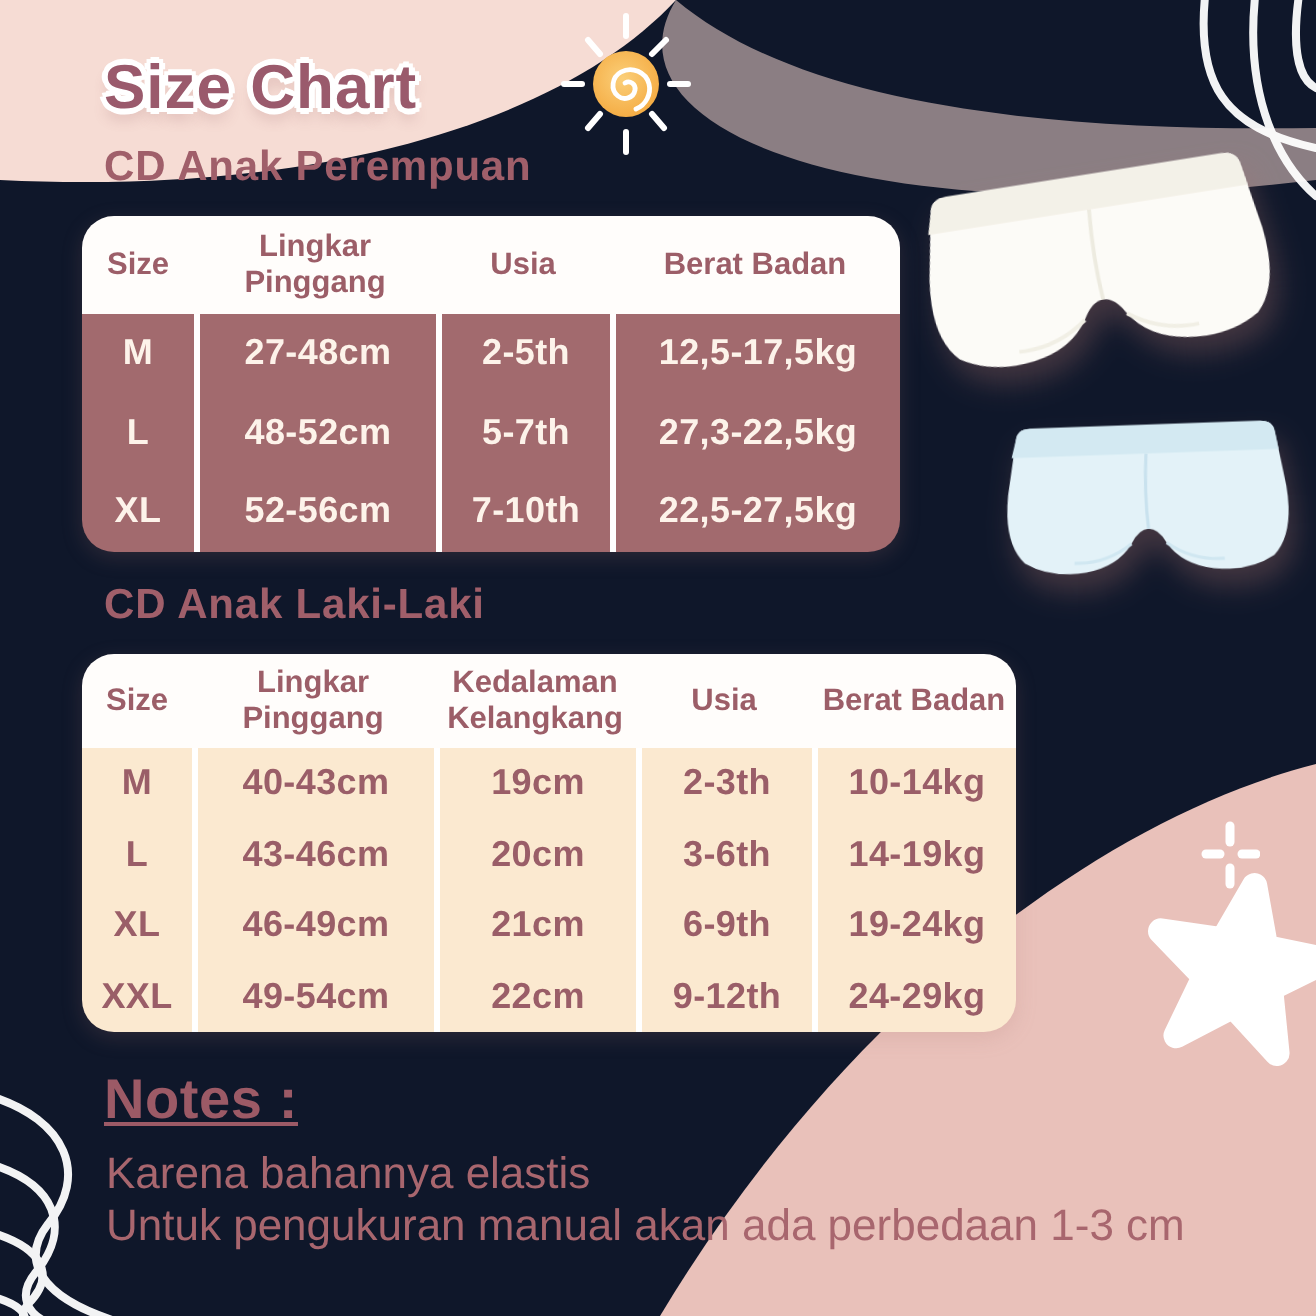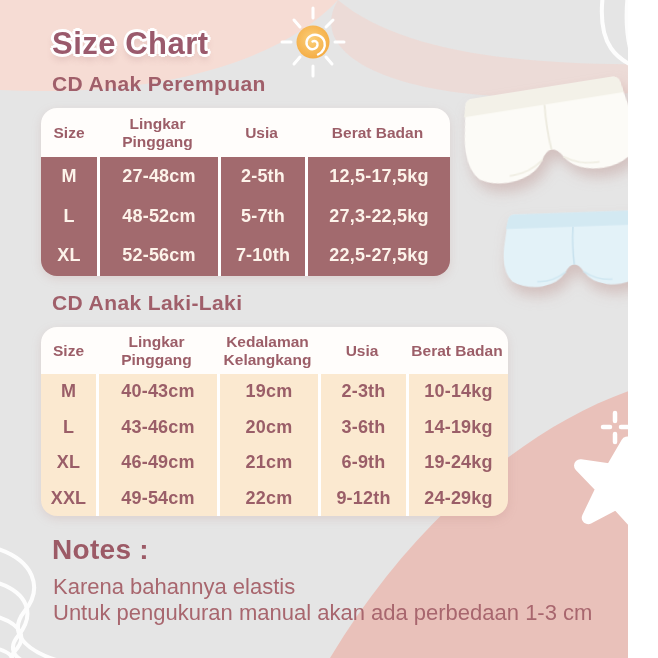--- a/index.html
+++ b/index.html
@@ -1,20 +1,19 @@
 <!DOCTYPE html>
 <html><head>
 <meta charset="utf-8">
 <style>
   html,body{margin:0;padding:0;background:#fff;}
   .canvas{
-    position:relative;width:597px;height:658px;overflow:hidden;
-    background:#e5e5e5;
+    position:relative;width:658px;height:658px;overflow:hidden;
+    background:#0f172a;
     font-family:"Liberation Sans",sans-serif;
-    padding-left:31px;
     -webkit-font-smoothing:antialiased;
   }
   .canvas *{box-sizing:border-box;}
   svg{display:block;}
   .bg{position:absolute;left:0;top:0;z-index:0;}
 
   .page-title{
     position:absolute;left:52px;top:26px;z-index:3;
     font-size:31px;font-weight:800;letter-spacing:.5px;color:#9a5a6c;
     text-shadow:
@@ -45,21 +44,21 @@
   .td{
     display:flex;align-items:center;justify-content:center;
     font-weight:700;font-size:18px;letter-spacing:.2px;
   }
   .t1 .td{color:#fdf3ea;}
   .t2 .td{color:#9a5e68;}
   .td.sep{border-left:3px solid #fff;}
 
   .notes-heading{
     position:absolute;left:52px;top:534px;z-index:3;
-    font-size:28px;font-weight:800;color:#9c5a66;letter-spacing:.3px;
+    font-size:28px;font-weight:800;color:#9c5a66;letter-spacing:.3px;text-decoration:underline;
   }
   .notes-line{position:absolute;left:53px;z-index:3;font-size:22px;color:#a8666e;}
   .notes-line-1{top:574px;}
   .notes-line-2{top:600px;}
 
   .sun{position:absolute;left:278px;top:4px;z-index:2;}
   .product{position:absolute;z-index:2;filter:drop-shadow(3px 9px 7px rgba(170,115,110,.32));}
   .product-white{left:458px;top:84px;width:184px;transform:rotate(-9deg);}
   .product-blue{left:498px;top:210px;width:152px;transform:rotate(-2deg);z-index:2;}
   .star{position:absolute;left:566px;top:432px;z-index:2;transform:rotate(10deg);}

